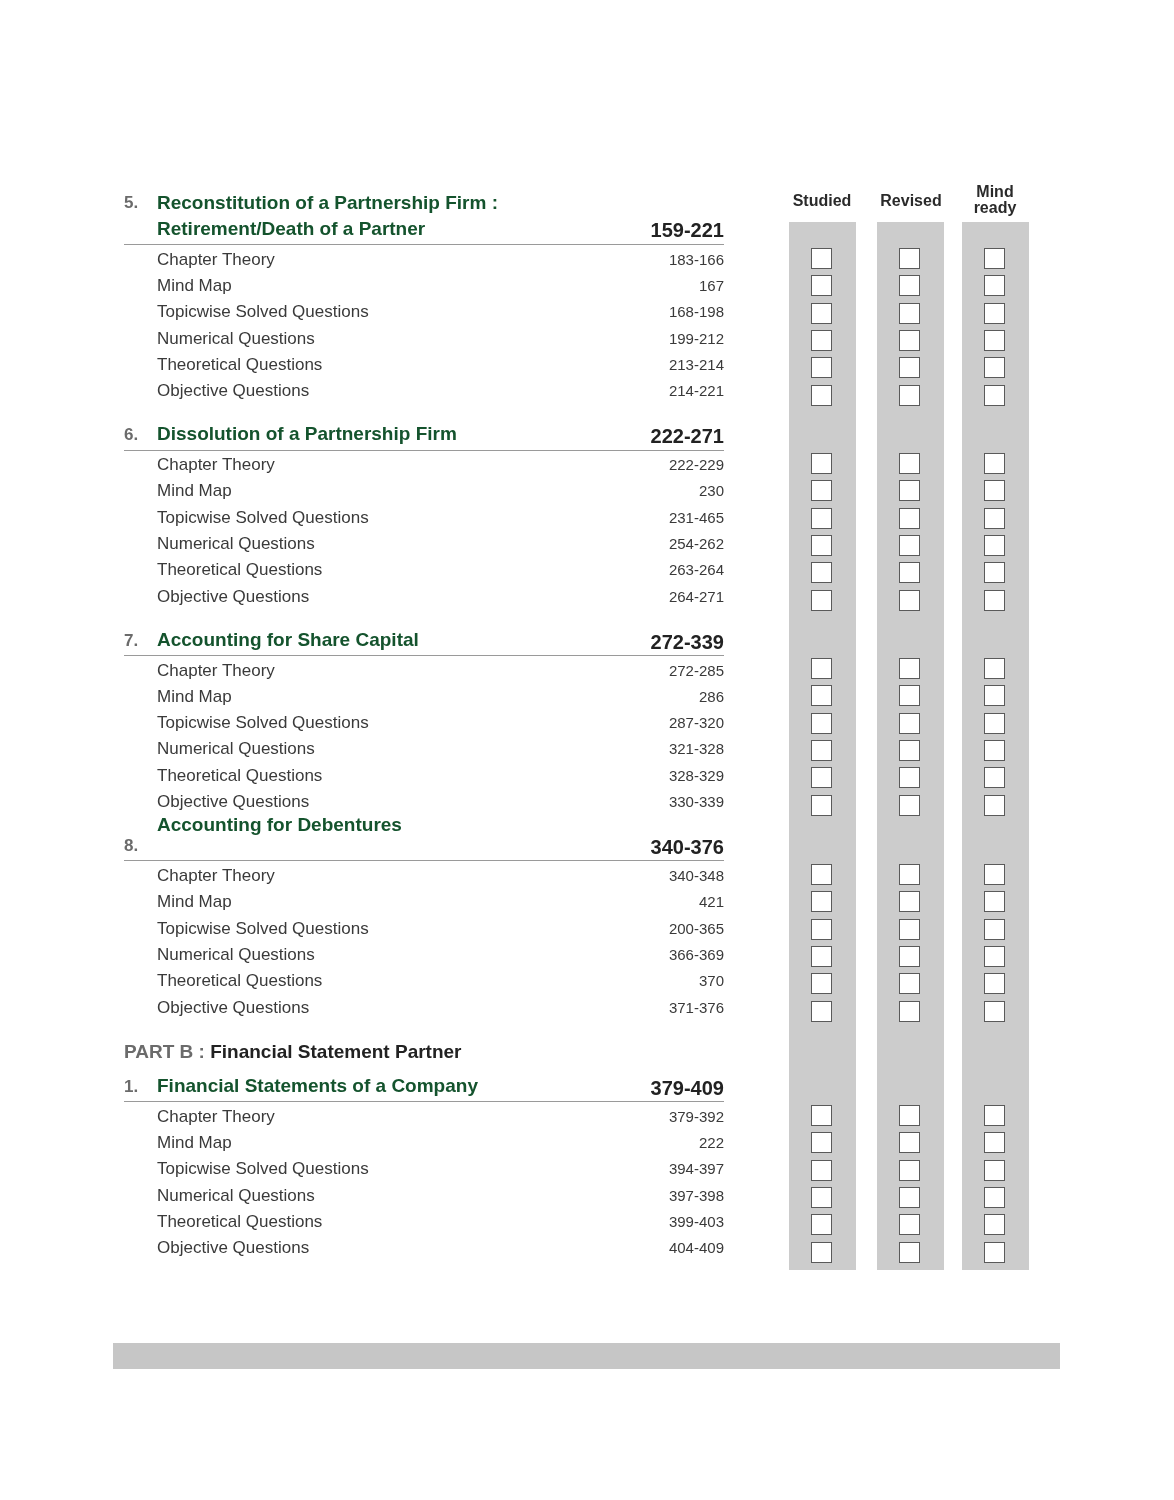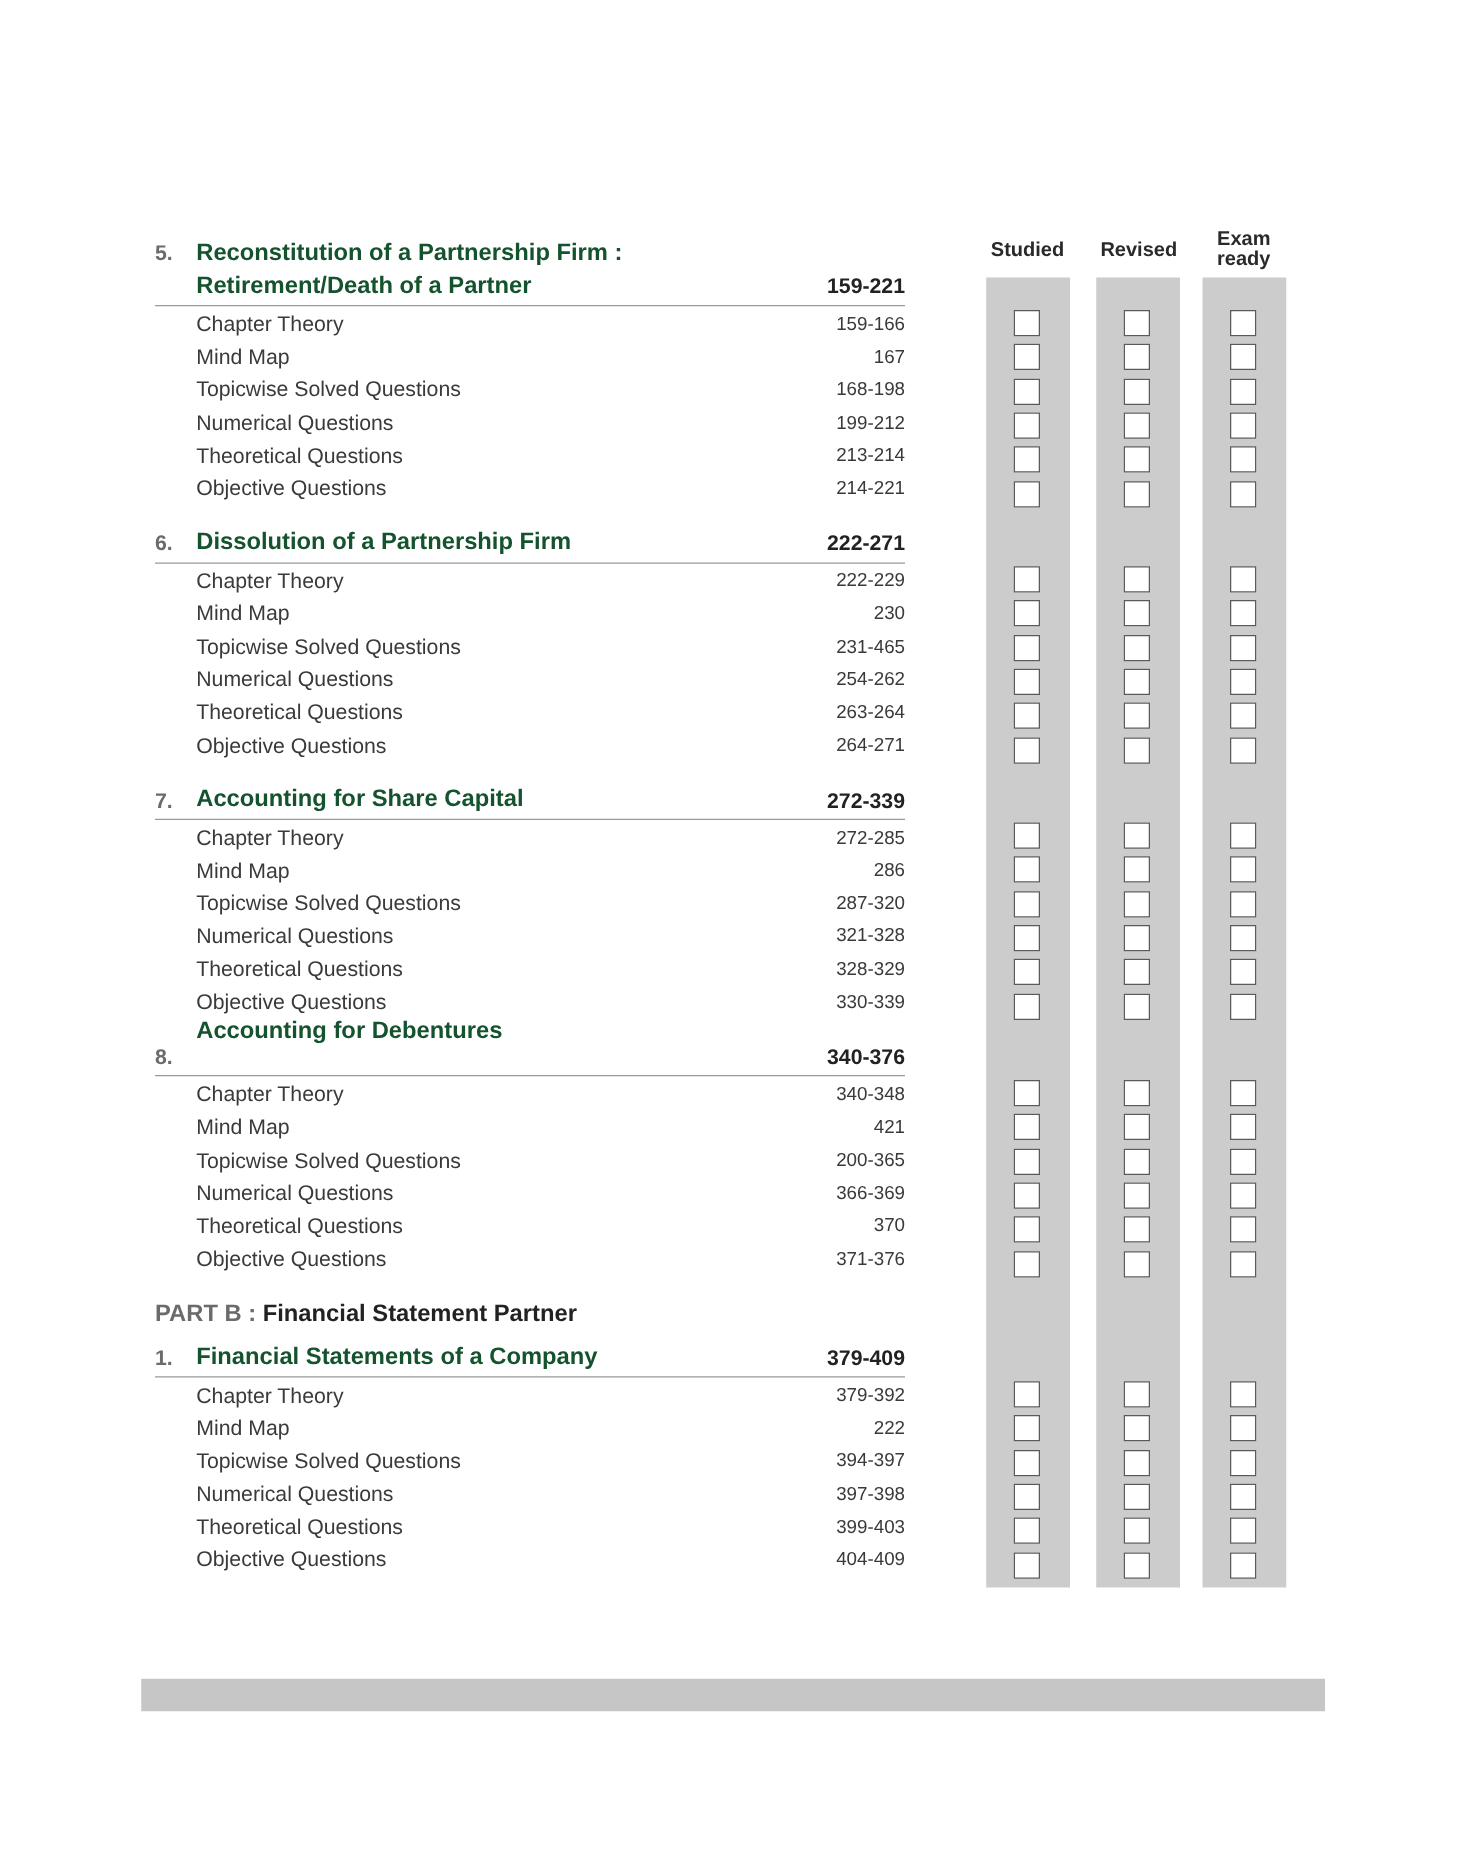--- a/index.html
+++ b/index.html
@@ -3,58 +3,58 @@
 <meta charset="utf-8">
 <style>
   * { box-sizing: border-box; margin: 0; padding: 0; }
   html, body { width: 1174px; height: 1500px; background: #ffffff; }
   body { position: relative; font-family: "Liberation Sans", "DejaVu Sans", sans-serif; color: #2a2a2a; overflow: hidden; }
 
   .col-bg { position: absolute; top: 222px; height: 1048px; width: 67px; background: #cccccc; }
   .col-head { position: absolute; width: 90px; text-align: center; font-weight: bold; font-size: 16px; color: #2a2a2a; line-height: 16px; }
   .ch-num { position: absolute; left: 0; font-weight: bold; font-size: 17px; color: #6b6b6b; }
   .ch-title { position: absolute; left: 33px; font-weight: bold; font-size: 19px; color: #14532d; line-height: 26px; }
-  .ch-range { position: absolute; right: 0; font-weight: bold; font-size: 17px; color: #222; }
+  .ch-range { position: absolute; right: 0; font-weight: bold; font-size: 20px; color: #222; }
   .ch-rule { position: absolute; left: 124px; width: 600px; height: 1px; background: #9a9a9a; }
 
   .sub-row { position: absolute; left: 124px; width: 600px; height: 26px; }
   .sub-label { position: absolute; left: 33px; top: 0; font-size: 17px; color: #3a3a3a; line-height: 26px; }
   .sub-page { position: absolute; right: 0; top: 0; font-size: 15px; color: #3a3a3a; line-height: 26px; }
 
   .part-heading { position: absolute; left: 124px; font-size: 19px; font-weight: bold; line-height: 26px; }
   .part-prefix { color: #6b6b6b; }
   .part-title { color: #222; }
 
   .chk { position: absolute; width: 21px; height: 21px; background: #ffffff; border: 1.5px solid #5a5a5a; cursor: pointer; }
 
   .bottom-bar { position: absolute; left: 113px; top: 1343px; width: 947px; height: 26px; background: #c6c6c6; }
 </style>
 </head>
 <body>
 
 <div class="col-head" style="left:777px; top:193px;">Studied</div>
 <div class="col-head" style="left:866px; top:193px;text-align:center;">Revised</div>
 <div class="col-head" style="left:950px; top:184px;">
-  <div>Exam</div>
+  <div>Mind</div>
   <div>ready</div>
 </div>
 
 <div class="col-bg" style="left:789px;"></div>
 <div class="col-bg" style="left:877px;"></div>
 <div class="col-bg" style="left:962px;"></div>
 
 <div>
   <span class="ch-num" style="position:absolute; left:124px; top:193px;">5.</span>
   <span class="ch-title" style="left:157px; top:190px;">Reconstitution of a Partnership Firm :</span>
   <span class="ch-title" style="left:157px; top:216px;">Retirement/Death of a Partner</span>
   <span class="ch-range" style="position:absolute; right:450px; top:219px;">159-221</span>
   <div class="ch-rule" style="top:244px;"></div>
   <div class="sub-row" style="top:247px;">
       <span class="sub-label">Chapter Theory</span>
-      <span class="sub-page">159-166</span>
+      <span class="sub-page">183-166</span>
     </div>
   <div class="sub-row" style="top:273px;">
       <span class="sub-label">Mind Map</span>
       <span class="sub-page">167</span>
     </div>
   <div class="sub-row" style="top:299px;">
       <span class="sub-label">Topicwise Solved Questions</span>
       <span class="sub-page">168-198</span>
     </div>
   <div class="sub-row" style="top:326px;">

